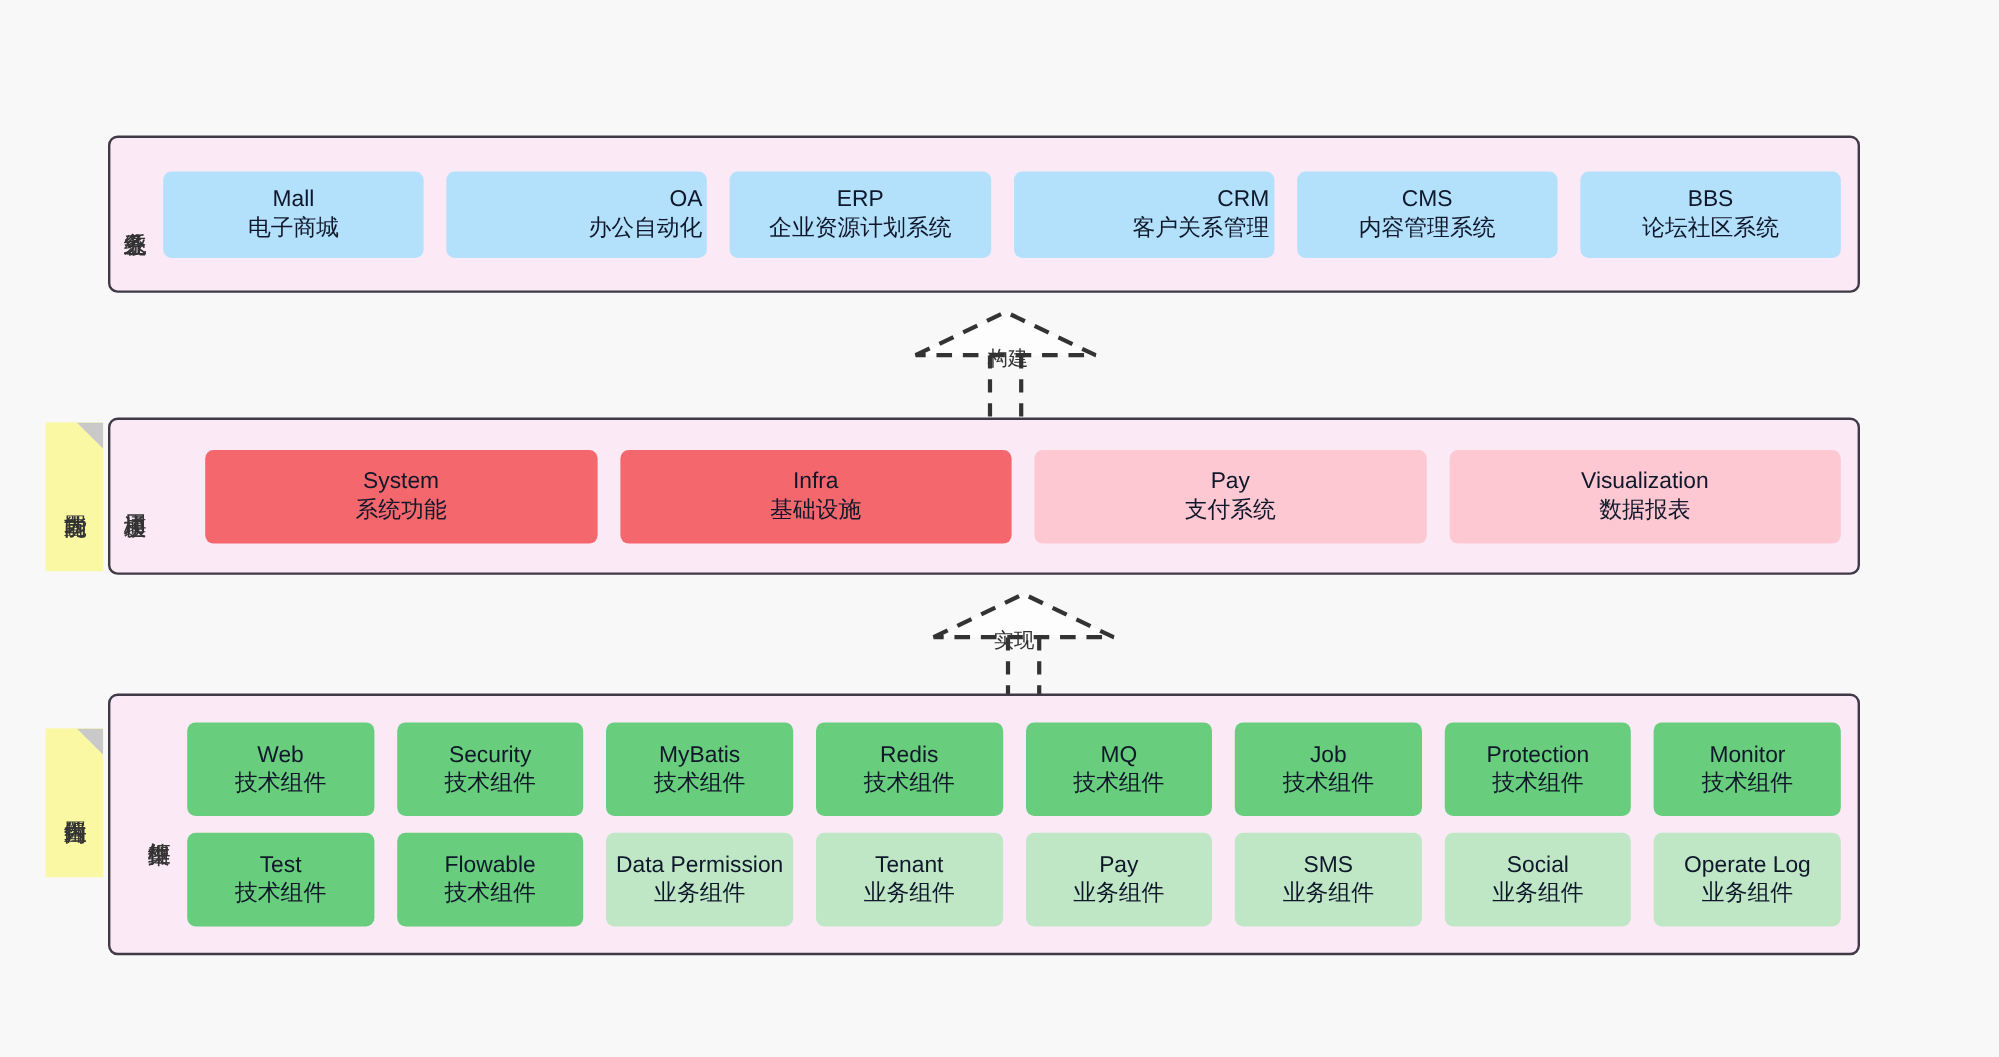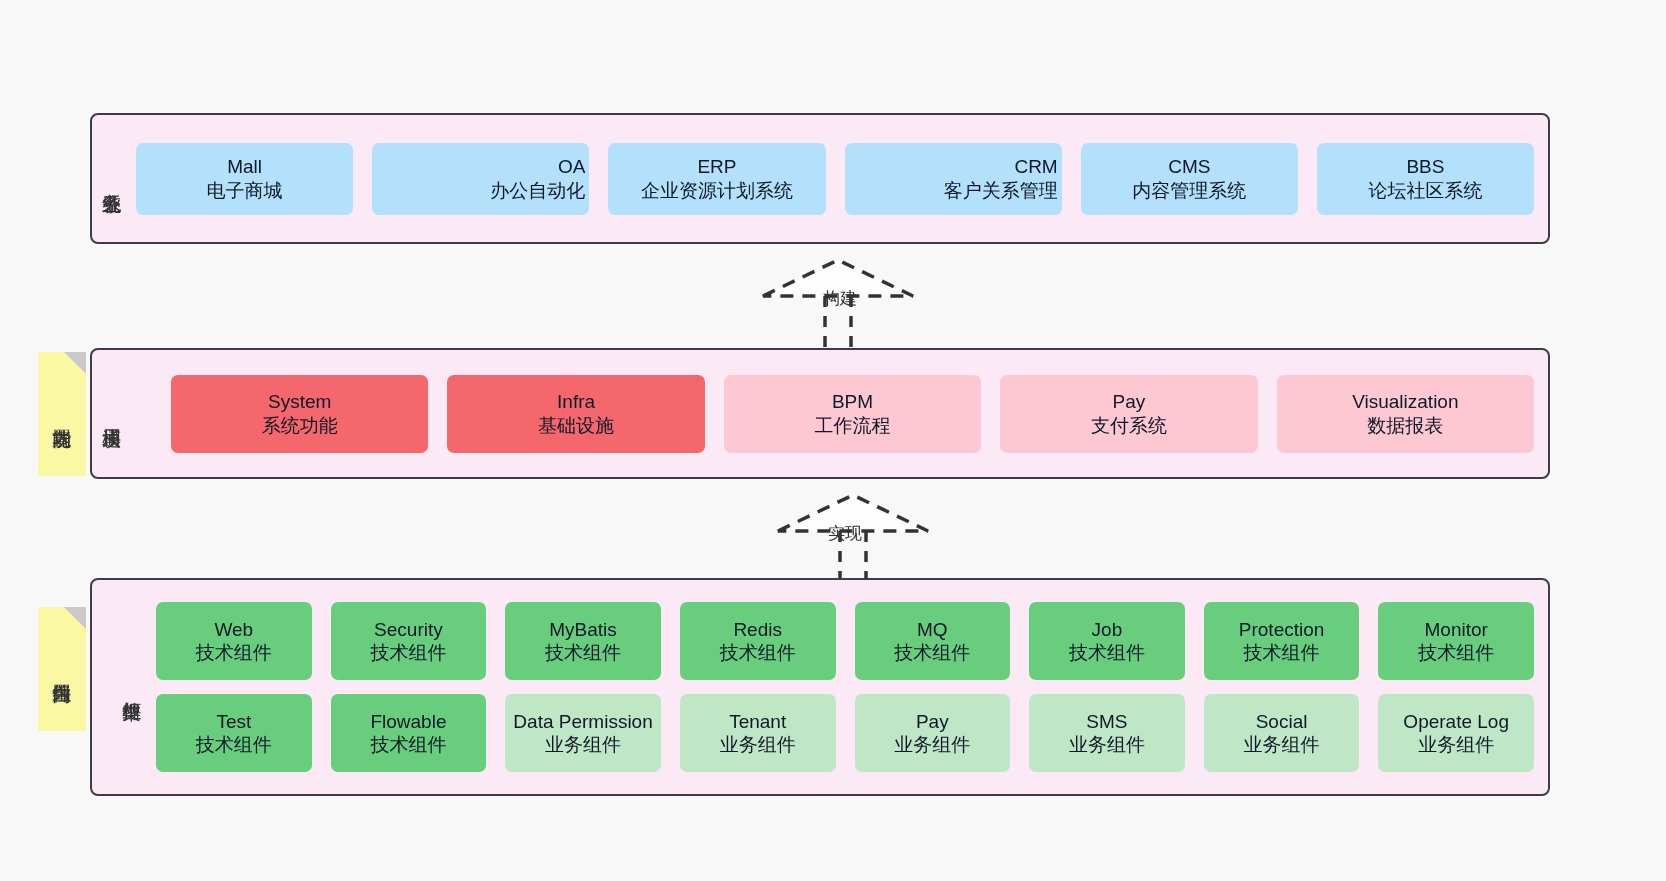--- a/index.html
+++ b/index.html
@@ -175,24 +175,20 @@
       <div class="row">
         <div class="cell c-red" style="height: 78px; background: rgb(244, 103, 109);">
           <span class="en">System</span>
           <span class="cn">系统功能</span>
         </div>
         <div class="cell c-red" style="height: 78px; background: rgb(244, 103, 109);">
           <span class="en">Infra</span>
           <span class="cn">基础设施</span>
         </div>
         <div class="cell c-pink" style="height: 78px; background: rgb(253, 200, 210);">
-          <span class="en">BPM</span>
-          <span class="cn">工作流程</span>
-        </div>
-        <div class="cell c-pink" style="height: 78px; background: rgb(253, 200, 210);">
           <span class="en">Pay</span>
           <span class="cn">支付系统</span>
         </div>
         <div class="cell c-pink" style="height: 78px; background: rgb(253, 200, 210);">
           <span class="en">Visualization</span>
           <span class="cn">数据报表</span>
         </div>
       </div>
     </div>
   </div>

